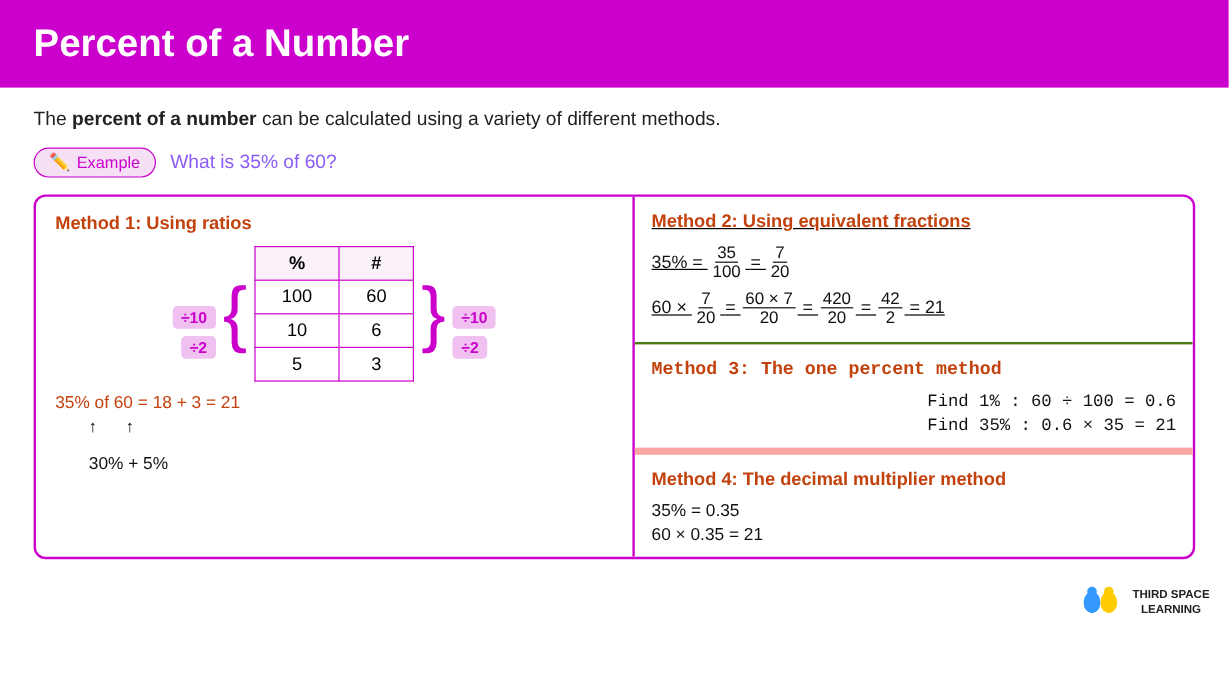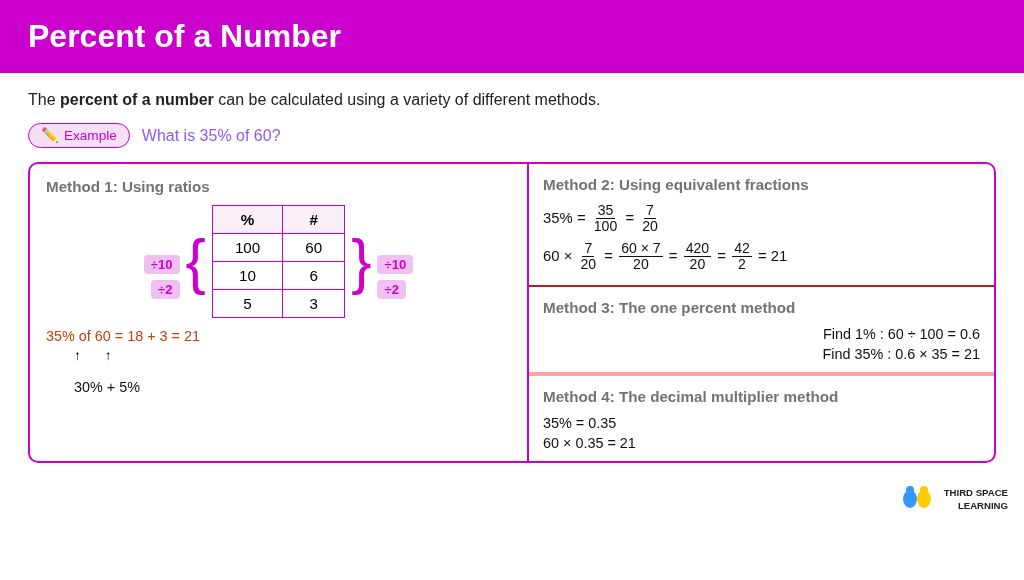--- a/index.html
+++ b/index.html
@@ -69,21 +69,21 @@
     }
     .method-right {
       flex: 1;
       display: flex;
       flex-direction: column;
     }
     .method-title {
       font-weight: bold;
       font-size: 0.95rem;
       margin-bottom: 10px;
-      color: #737373;
+      color: #c2410c;
     }
     
     .ratio-area {
       display: flex;
       align-items: center;
       justify-content: center;
       gap: 0;
       margin: 10px 0 10px 0;
     }
     .ratio-left-labels {
@@ -139,22 +139,23 @@
     }
     .formula-arrows {
       display: flex;
       gap: 24px;
       font-size: 0.85rem;
       margin-top: 4px;
       padding-left: 28px;
     }
     
     .method2-section {
-      border-bottom: 2px solid #b91c1c;
+      border-bottom: 2px solid #4d7c0f;
       padding: 12px 14px 12px 14px;
+      text-decoration: underline;
     }
     .method2-math {
       font-size: 0.93rem;
       margin-top: 6px;
       color: #111;
     }
     .frac {
       display: inline-flex;
       flex-direction: column;
       align-items: center;
@@ -167,22 +168,23 @@
       border-bottom: 1.5px solid #111;
       padding: 0 2px;
       text-align: center;
     }
     .frac .den {
       padding: 0 2px;
       text-align: center;
     }
     
     .method3-section {
-      border-bottom: 4px solid #fca5a5;
+      border-bottom: 6px solid #fca5a5;
       padding: 12px 14px 10px 14px;
+      font-family: Liberation Mono, monospace;
     }
     .method3-line {
       font-size: 0.9rem;
       margin-top: 4px;
       color: #111;
       text-align: right;
     }
     
     .method4-section {
       padding: 12px 14px 10px 14px;
@@ -207,21 +209,21 @@
     }
     .tsl-icon {
       width: 38px;
       height: 38px;
     }
     .tsl-text {
       font-size: 0.6rem;
       font-weight: bold;
       color: #222;
       line-height: 1.3;
-      text-align: right;
+      text-align: center;
     }
   </style>
 </head>
 <body>
 
 <div class="header">
   <h1>Percent of a Number</h1>
 </div>
 
 <div class="main-content">

